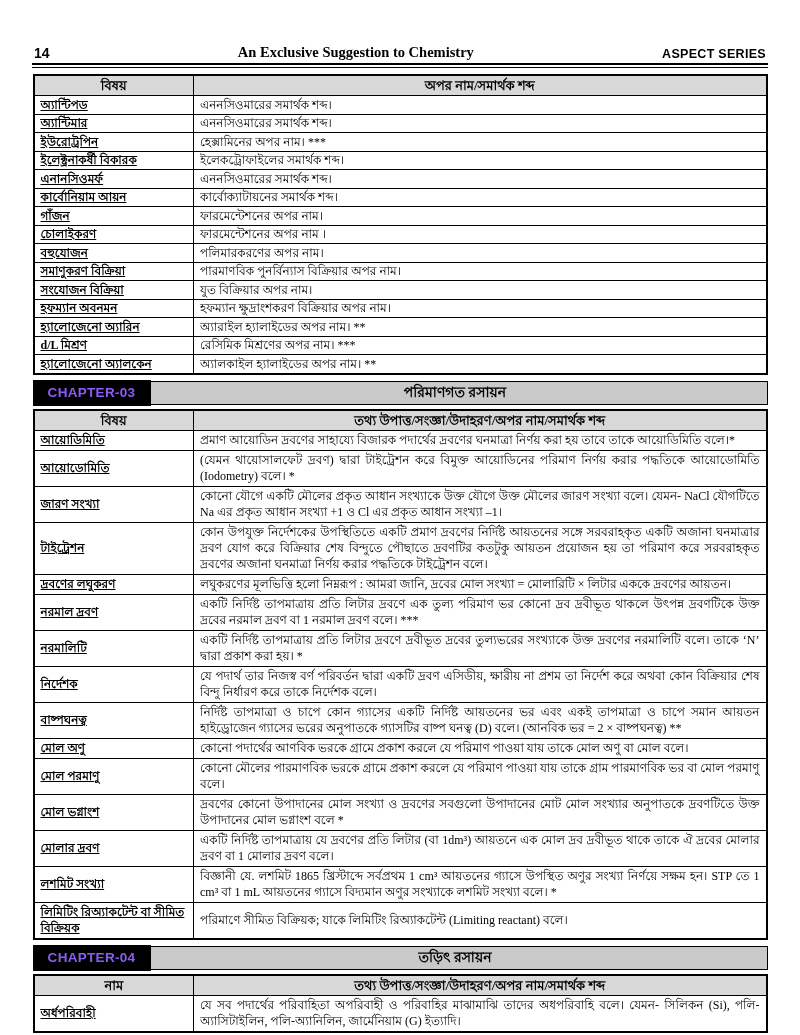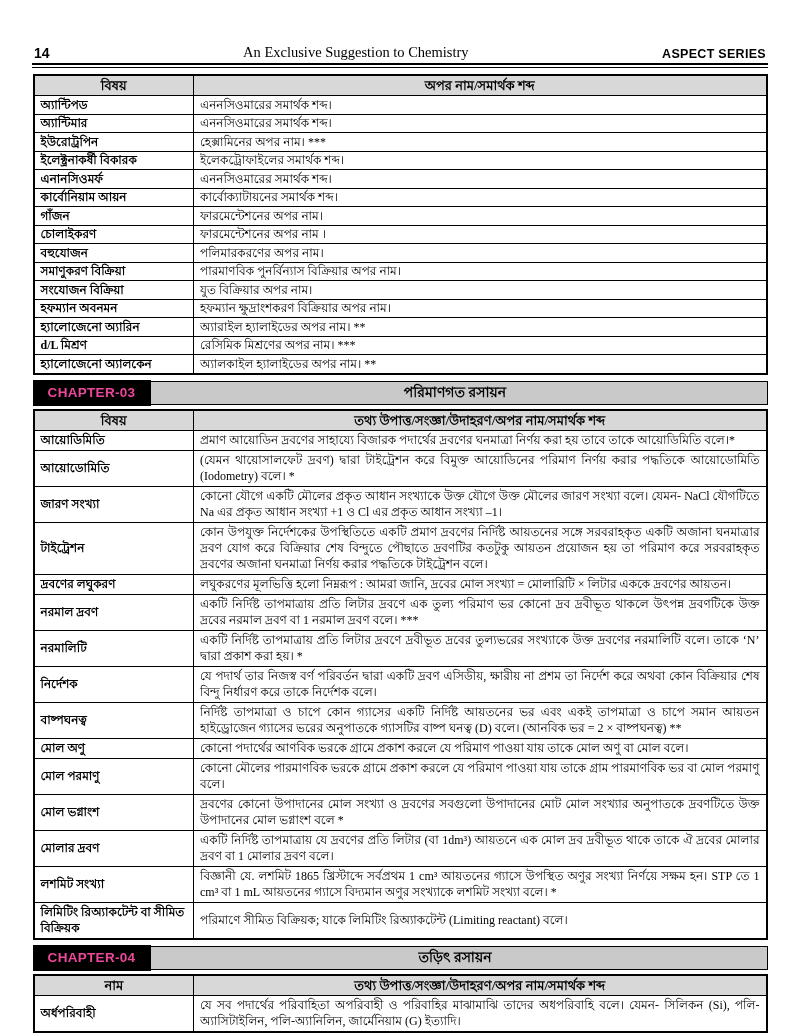--- a/index.html
+++ b/index.html
@@ -6,44 +6,44 @@
   html,body { background:#ffffff; }
   body {
     width:800px; height:1035px; overflow:hidden; position:relative;
     font-family:"Liberation Serif", serif; color:#000;
   }
   .page { padding:44px 32px 0 32px; }
 
   
   .pg-header { display:flex; align-items:flex-end; justify-content:space-between; padding:0 2px 2px 2px;gap:29px; }
   .pg-num { font-family:"Liberation Sans", sans-serif; font-weight:bold; font-size:14px; }
-  .pg-title { font-family:"Liberation Serif", serif; font-size:14.5px; }
+  .pg-title { font-family:"Liberation Serif", serif; font-size:14.5px;font-weight:bold; }
   .pg-brand { font-family:"Liberation Sans", sans-serif; font-weight:bold; font-size:12.5px; letter-spacing:.3px; }
   .dbl-rule { border-top:2.5px solid #000; border-bottom:1.5px solid #000; height:5px; margin-bottom:6px; }
 
   
   table { width:735px; margin:0 auto; border-collapse:collapse; table-layout:fixed; }
   table, th, td { border:1px solid #000; }
   table { border:2px solid #000; }
   th {
     background:#d8d8d8; font-weight:bold; text-align:center;
     font-size:13px; padding:2px 20px; line-height:15px;
   }
   td { vertical-align:middle; font-size:12px; padding:1.5px 6px; line-height:16px; }
-  td.term { font-weight:bold; width:160px; }
+  td.term { font-weight:bold; width:160px;text-decoration:underline; }
   th.term-h { width:160px; }
   td.def  { text-align:justify; }
   #table1 td { line-height:14.5px; }
 
   
   .chapter { width:735px; margin:6px auto 4px auto; position:relative; height:24px;
              background:#c9c9c9; border:1px solid #000; display:flex; align-items:center; }
   .chapter .chip {
     position:absolute; left:-1px; top:-2px; bottom:-2px; width:118px;
-    background:#000; color:#ec4899; display:flex; align-items:center; justify-content:center;
+    background:#000; color:#8b5cf6; display:flex; align-items:center; justify-content:center;
     font-family:"Liberation Sans", sans-serif; font-weight:bold; font-size:13.5px; letter-spacing:.3px;
   }
   .chapter .ctitle { flex:1; text-align:center; font-weight:bold; font-size:14px; padding-left:110px; }
 </style>
 </head>
 <body>
 
 <div class="page">
 
   <div class="pg-header">

